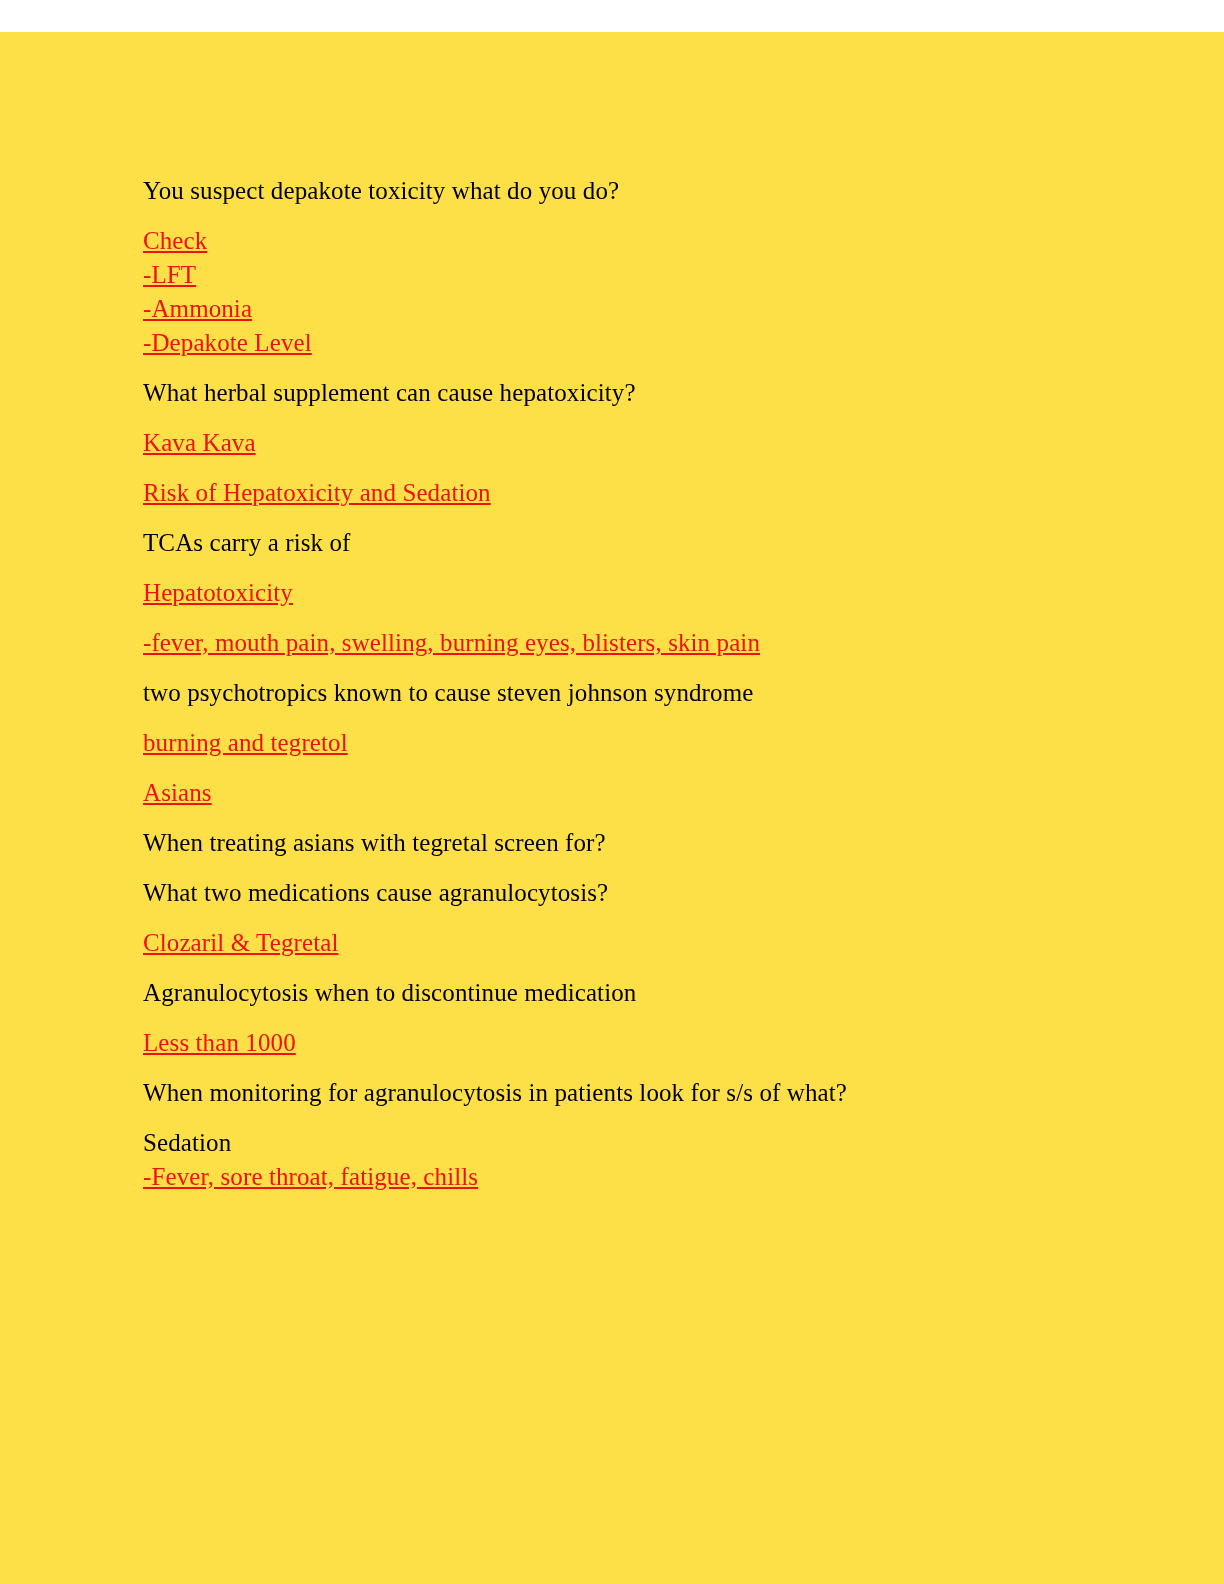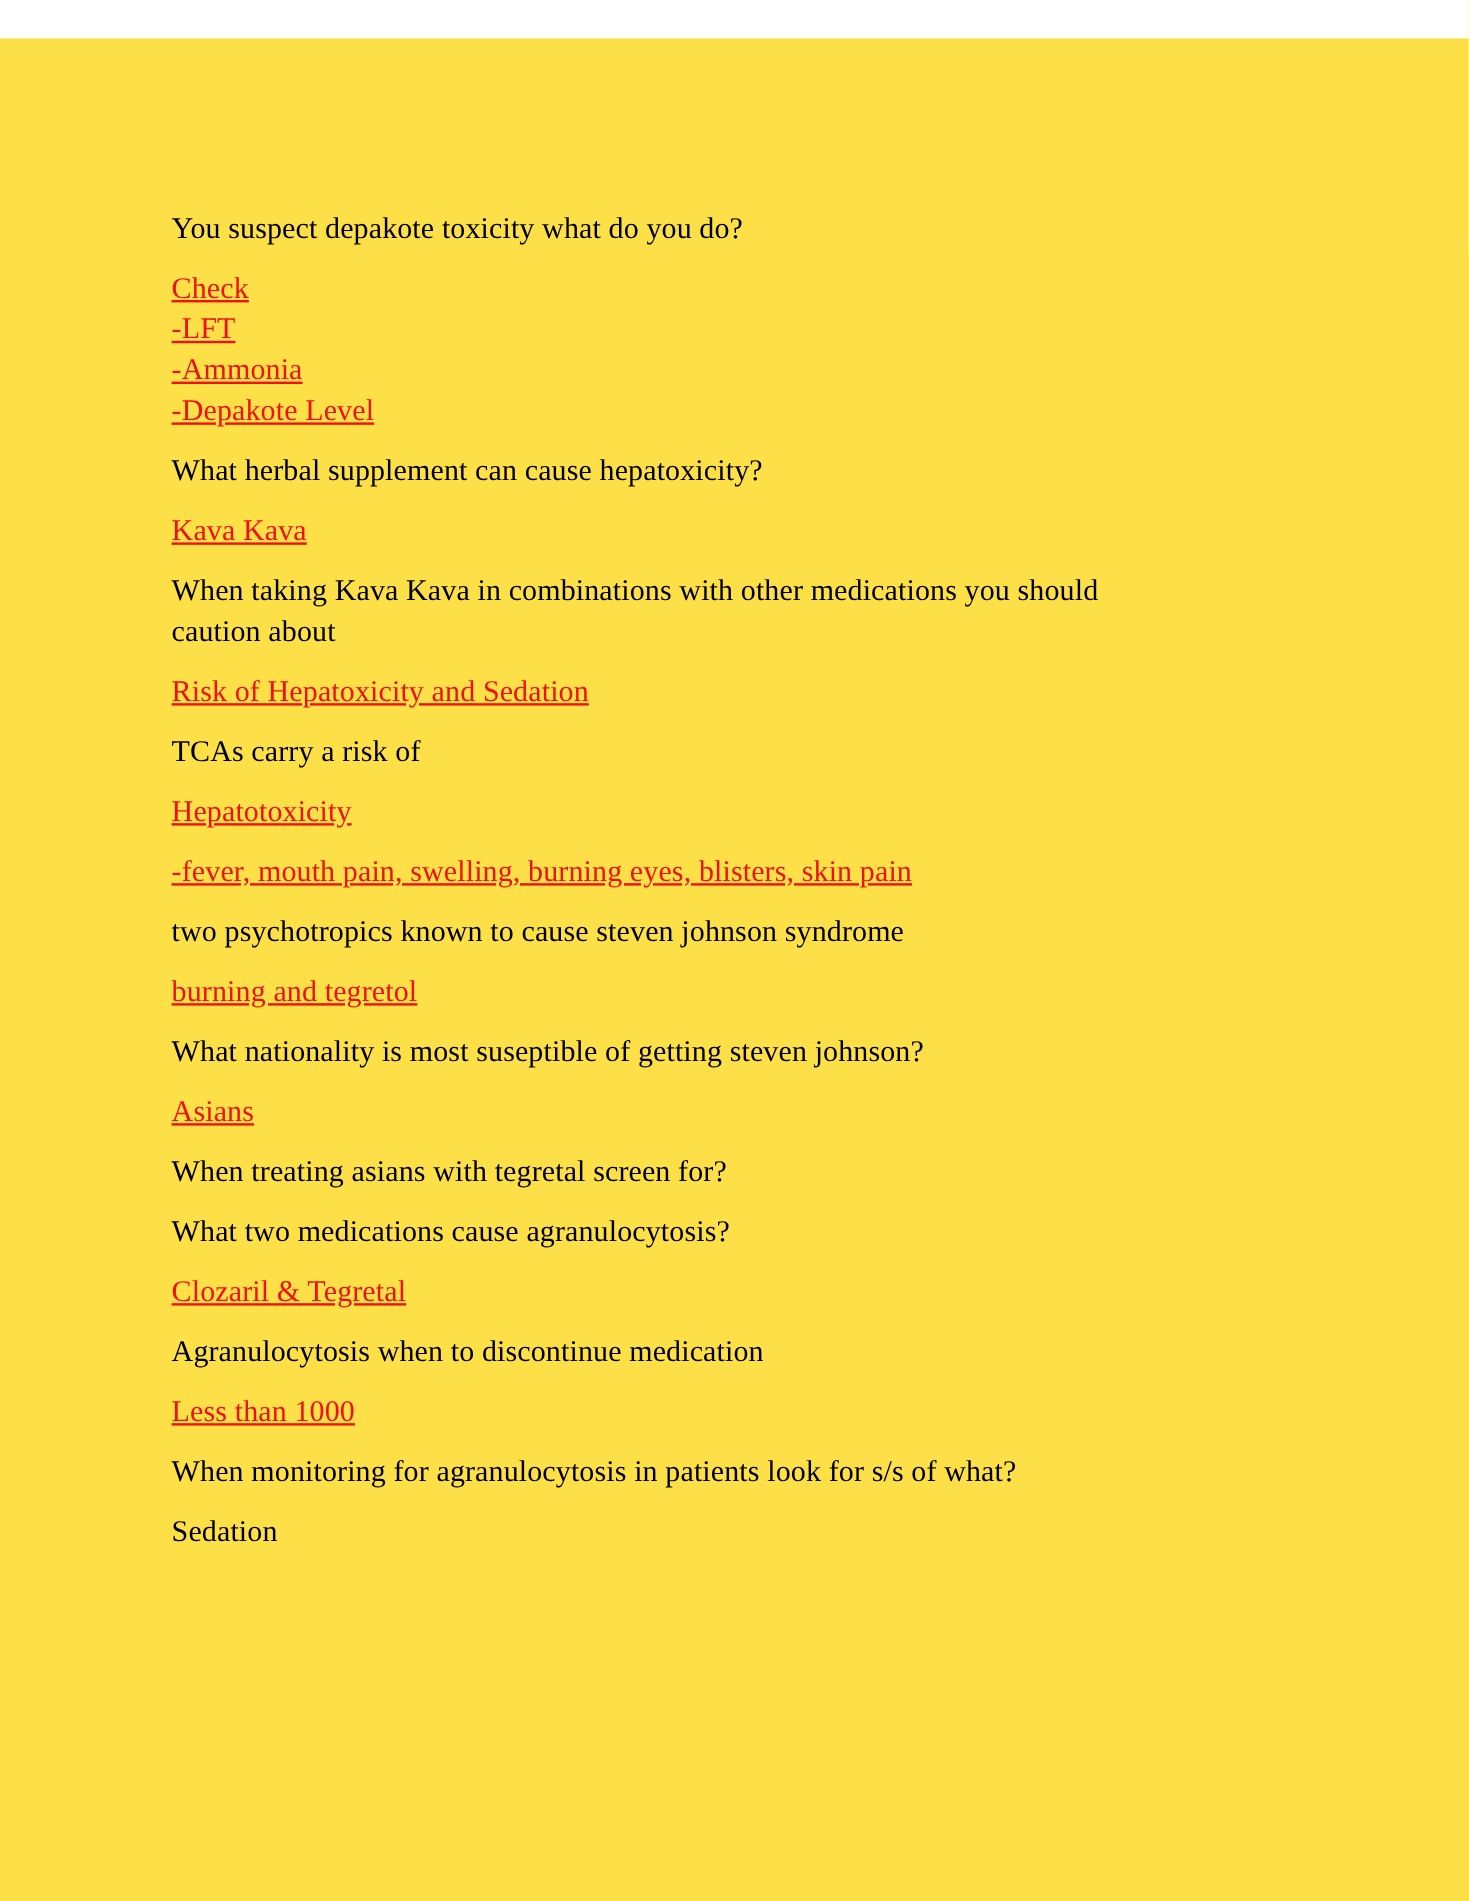--- a/index.html
+++ b/index.html
@@ -48,43 +48,36 @@
         <span class="line a">-Ammonia</span>
         <span class="line a">-Depakote Level</span>
       </p>
       <p class="para">
         <span class="line q">What herbal supplement can cause hepatoxicity?</span>
       </p>
       <p class="para">
         <span class="line a">Kava Kava</span>
       </p>
       <p class="para">
-        <span class="line q">When taking Kava Kava in combinations with other medications you should</span>
-        <span class="line q">caution about</span>
-      </p>
-      <p class="para">
         <span class="line a">Risk of Hepatoxicity and Sedation</span>
       </p>
       <p class="para">
         <span class="line q">TCAs carry a risk of</span>
       </p>
       <p class="para">
         <span class="line a">Hepatotoxicity</span>
       </p>
       <p class="para">
         <span class="line a">-fever, mouth pain, swelling, burning eyes, blisters, skin pain</span>
       </p>
       <p class="para">
         <span class="line q">two psychotropics known to cause steven johnson syndrome</span>
       </p>
       <p class="para">
         <span class="line a">burning and tegretol</span>
-      </p>
-      <p class="para">
-        <span class="line q">What nationality is most suseptible of getting steven johnson?</span>
       </p>
       <p class="para">
         <span class="line a">Asians</span>
       </p>
       <p class="para">
         <span class="line q">When treating asians with tegretal screen for?</span>
       </p>
       <p class="para">
         <span class="line q">What two medications cause agranulocytosis?</span>
       </p>
@@ -95,15 +88,16 @@
         <span class="line q">Agranulocytosis when to discontinue medication</span>
       </p>
       <p class="para">
         <span class="line a">Less than 1000</span>
       </p>
       <p class="para">
         <span class="line q">When monitoring for agranulocytosis in patients look for s/s of what?</span>
       </p>
       <p class="para">
         <span class="line q">Sedation</span>
+        <span class="line a">-Fever, sore throat, fatigue, chills</span>
       </p>
     </div>
 </div>
 
 </body></html>

